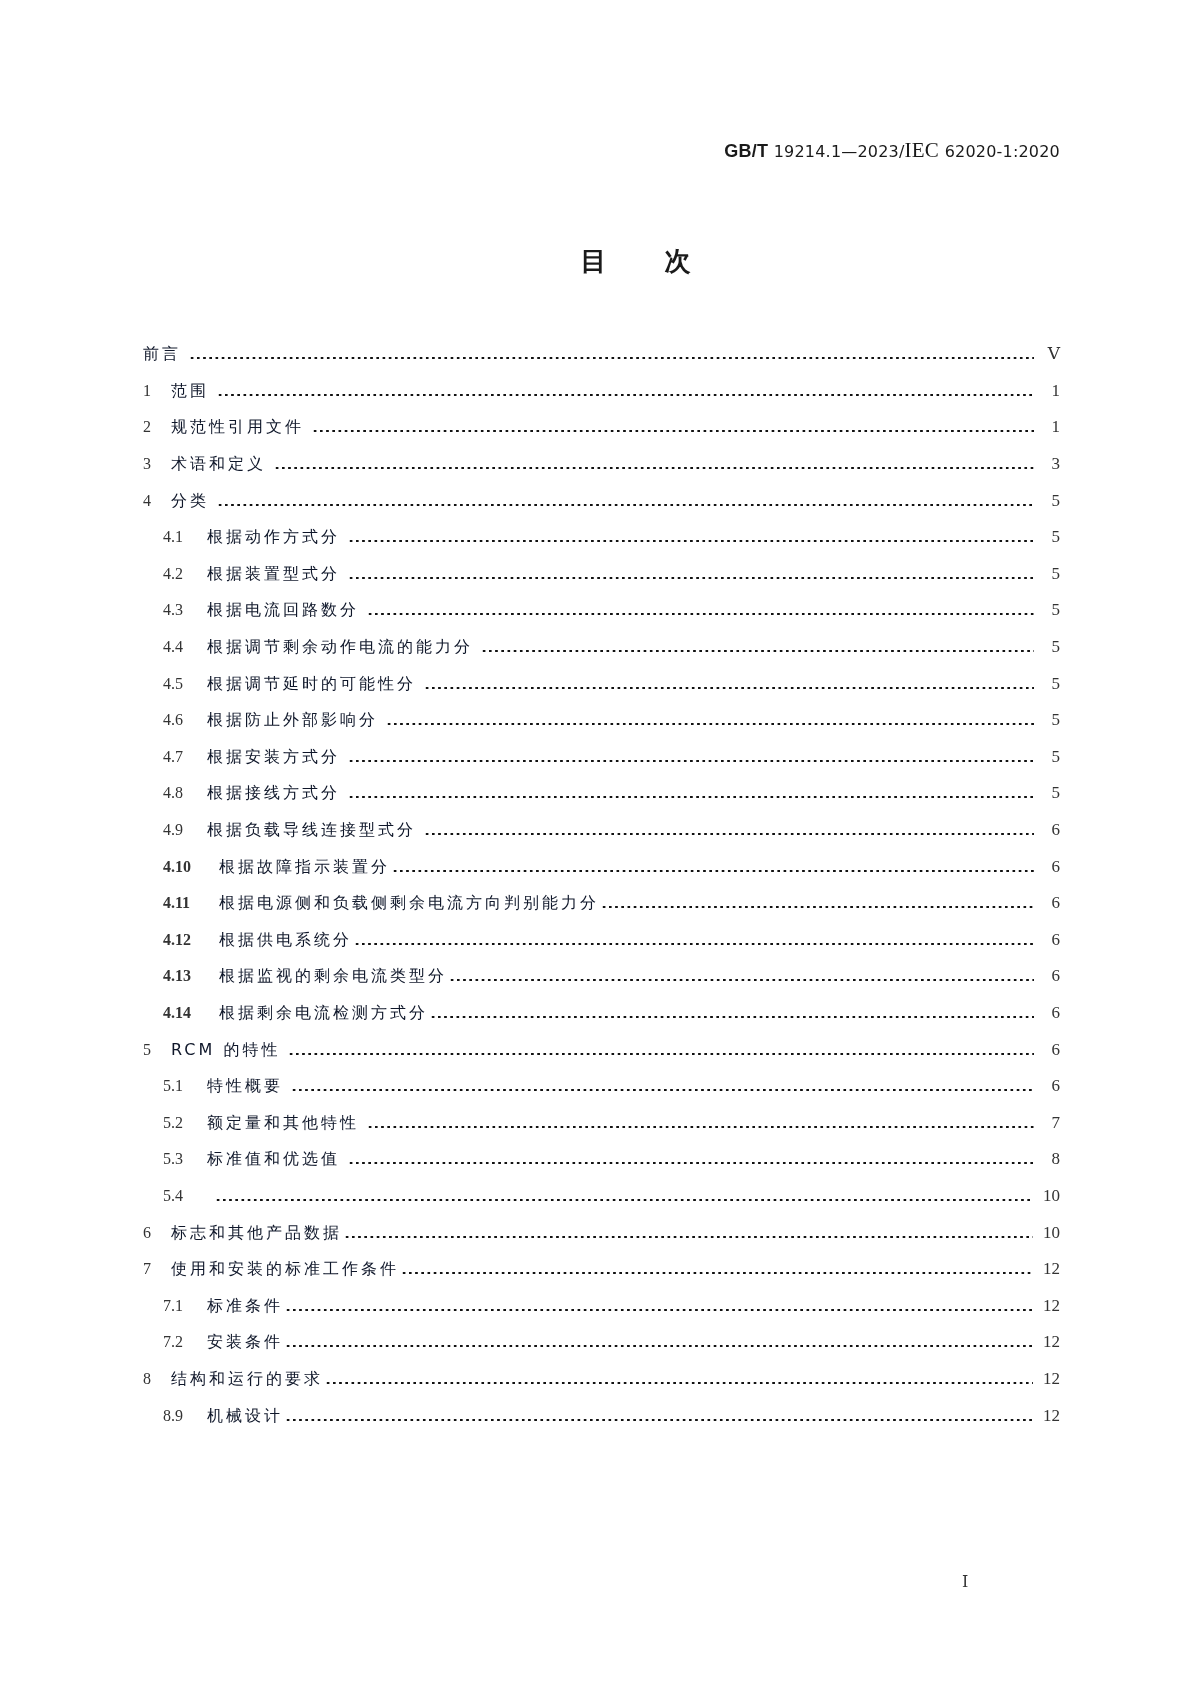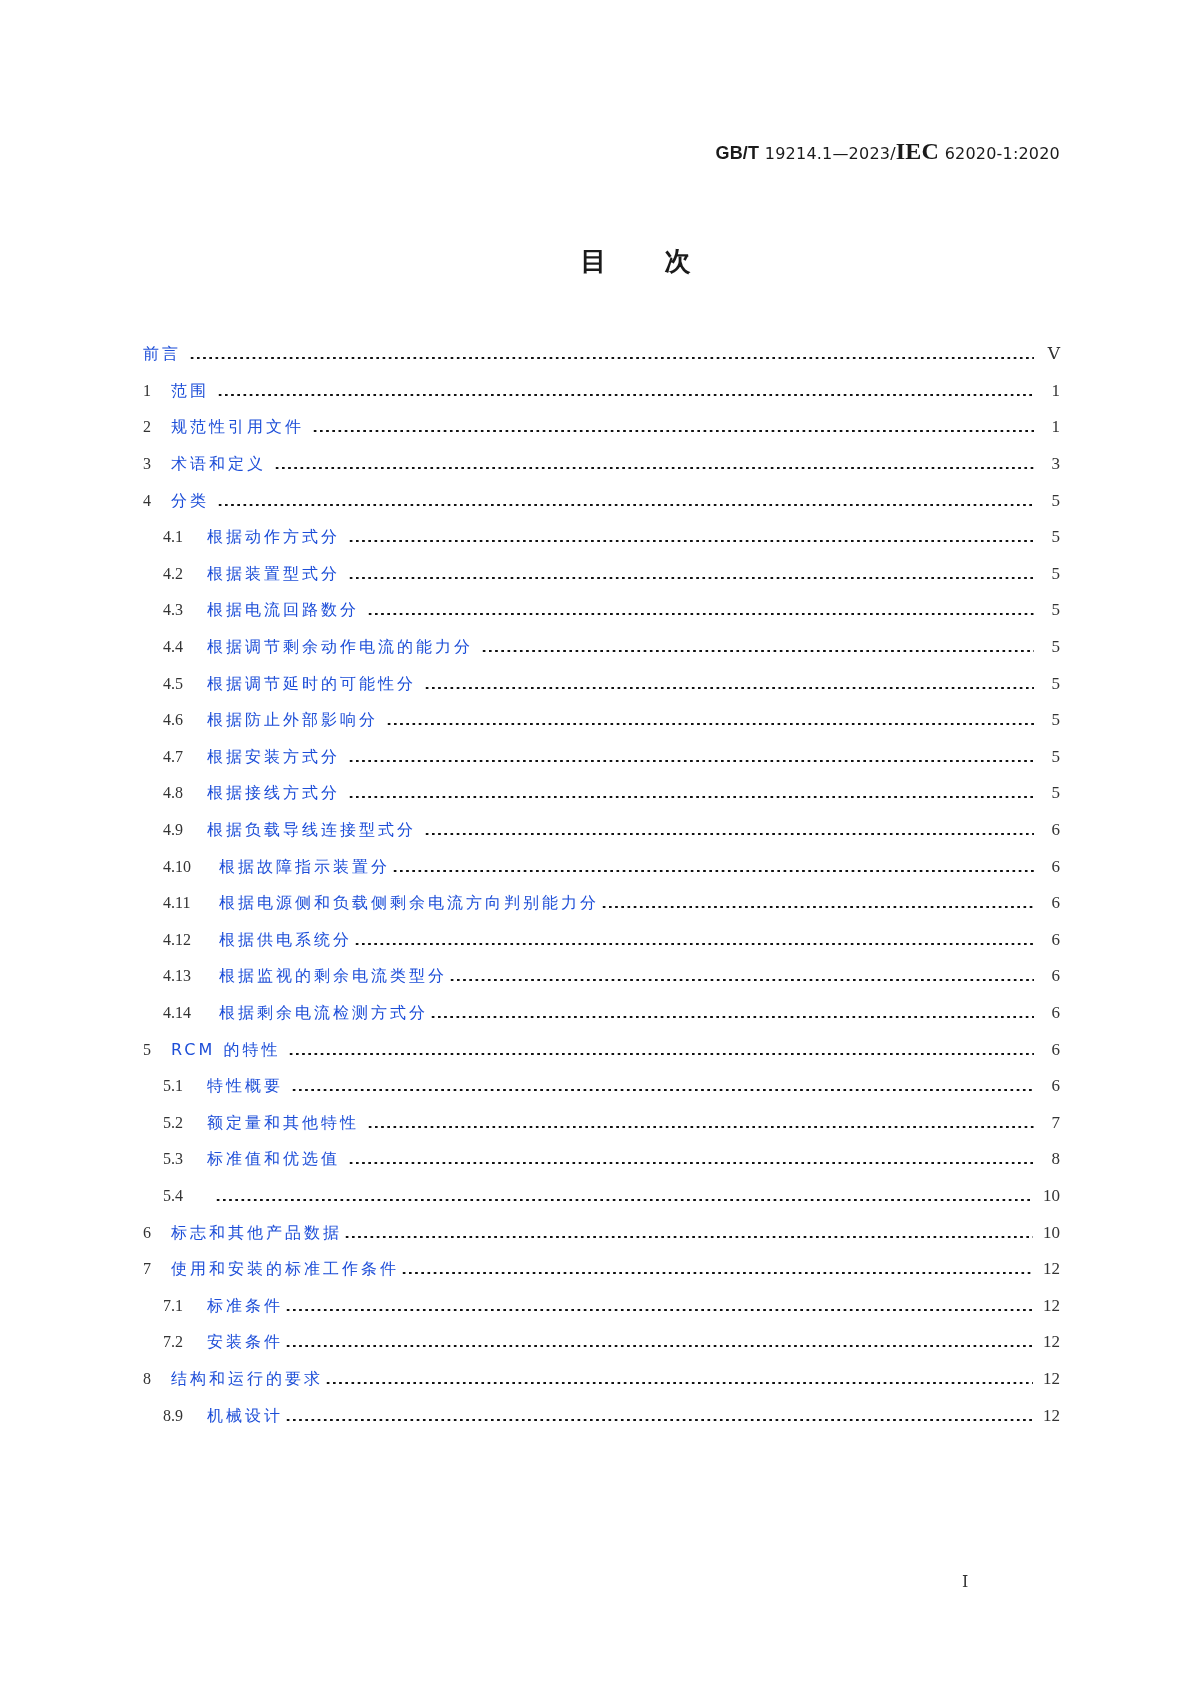--- a/index.html
+++ b/index.html
@@ -27,22 +27,22 @@
       font-family: Liberation Sans, sans-serif;
       font-weight: bold;
       font-size: 18px;
     }
     .std-header .num {
       font-family: "DejaVu Sans", "Liberation Sans", sans-serif;
       font-size: 16px;
     }
     .std-header .iec {
       font-family: "Liberation Serif", "DejaVu Serif", serif;
-      font-weight: bold;
-      font-size: 24px;
+      font-weight: normal;
+      font-size: 21px;
     }
     .toc-title {
       position: absolute;
       top: 244px;
       left: 0;
       width: 100%;
       text-align: center;
       font-family: "DejaVu Sans", "Liberation Sans", sans-serif;
       font-size: 26px;
       font-weight: bold;
@@ -67,28 +67,28 @@
     }
     .toc-row.l2 { padding-left: 20px; }
     .toc-num {
       display: inline-block;
       font-family: "Liberation Serif", "DejaVu Serif", serif;
       color: #333;
       font-size: 16px;
     }
     .toc-row.l1 .toc-num { width: 28px; }
     .toc-row.l2 .toc-num { width: 44px; }
-    .toc-row.l2.wide .toc-num { width: 56px; }
+    .toc-row.l2.wide .toc-num { width: 56px; font-weight: bold; }
     .toc-row.l0 .toc-num { width: 0; }
     .toc-label {
       display: inline-block;
       letter-spacing: 3px;
       font-family: "DejaVu Sans", "Liberation Sans", sans-serif;
       font-size: 16px;
-      color: #1d4ed8;
+      color: #0f172a;
     }
     .toc-leader {
       flex: 1;
       height: 20px;
       margin: 0 10px 0 8px;
       background-image: radial-gradient(circle, #111 1.1px, transparent 1.4px);
       background-size: 6.2px 6px;
       background-repeat: repeat-x;
       background-position: 0 11px;
     }

